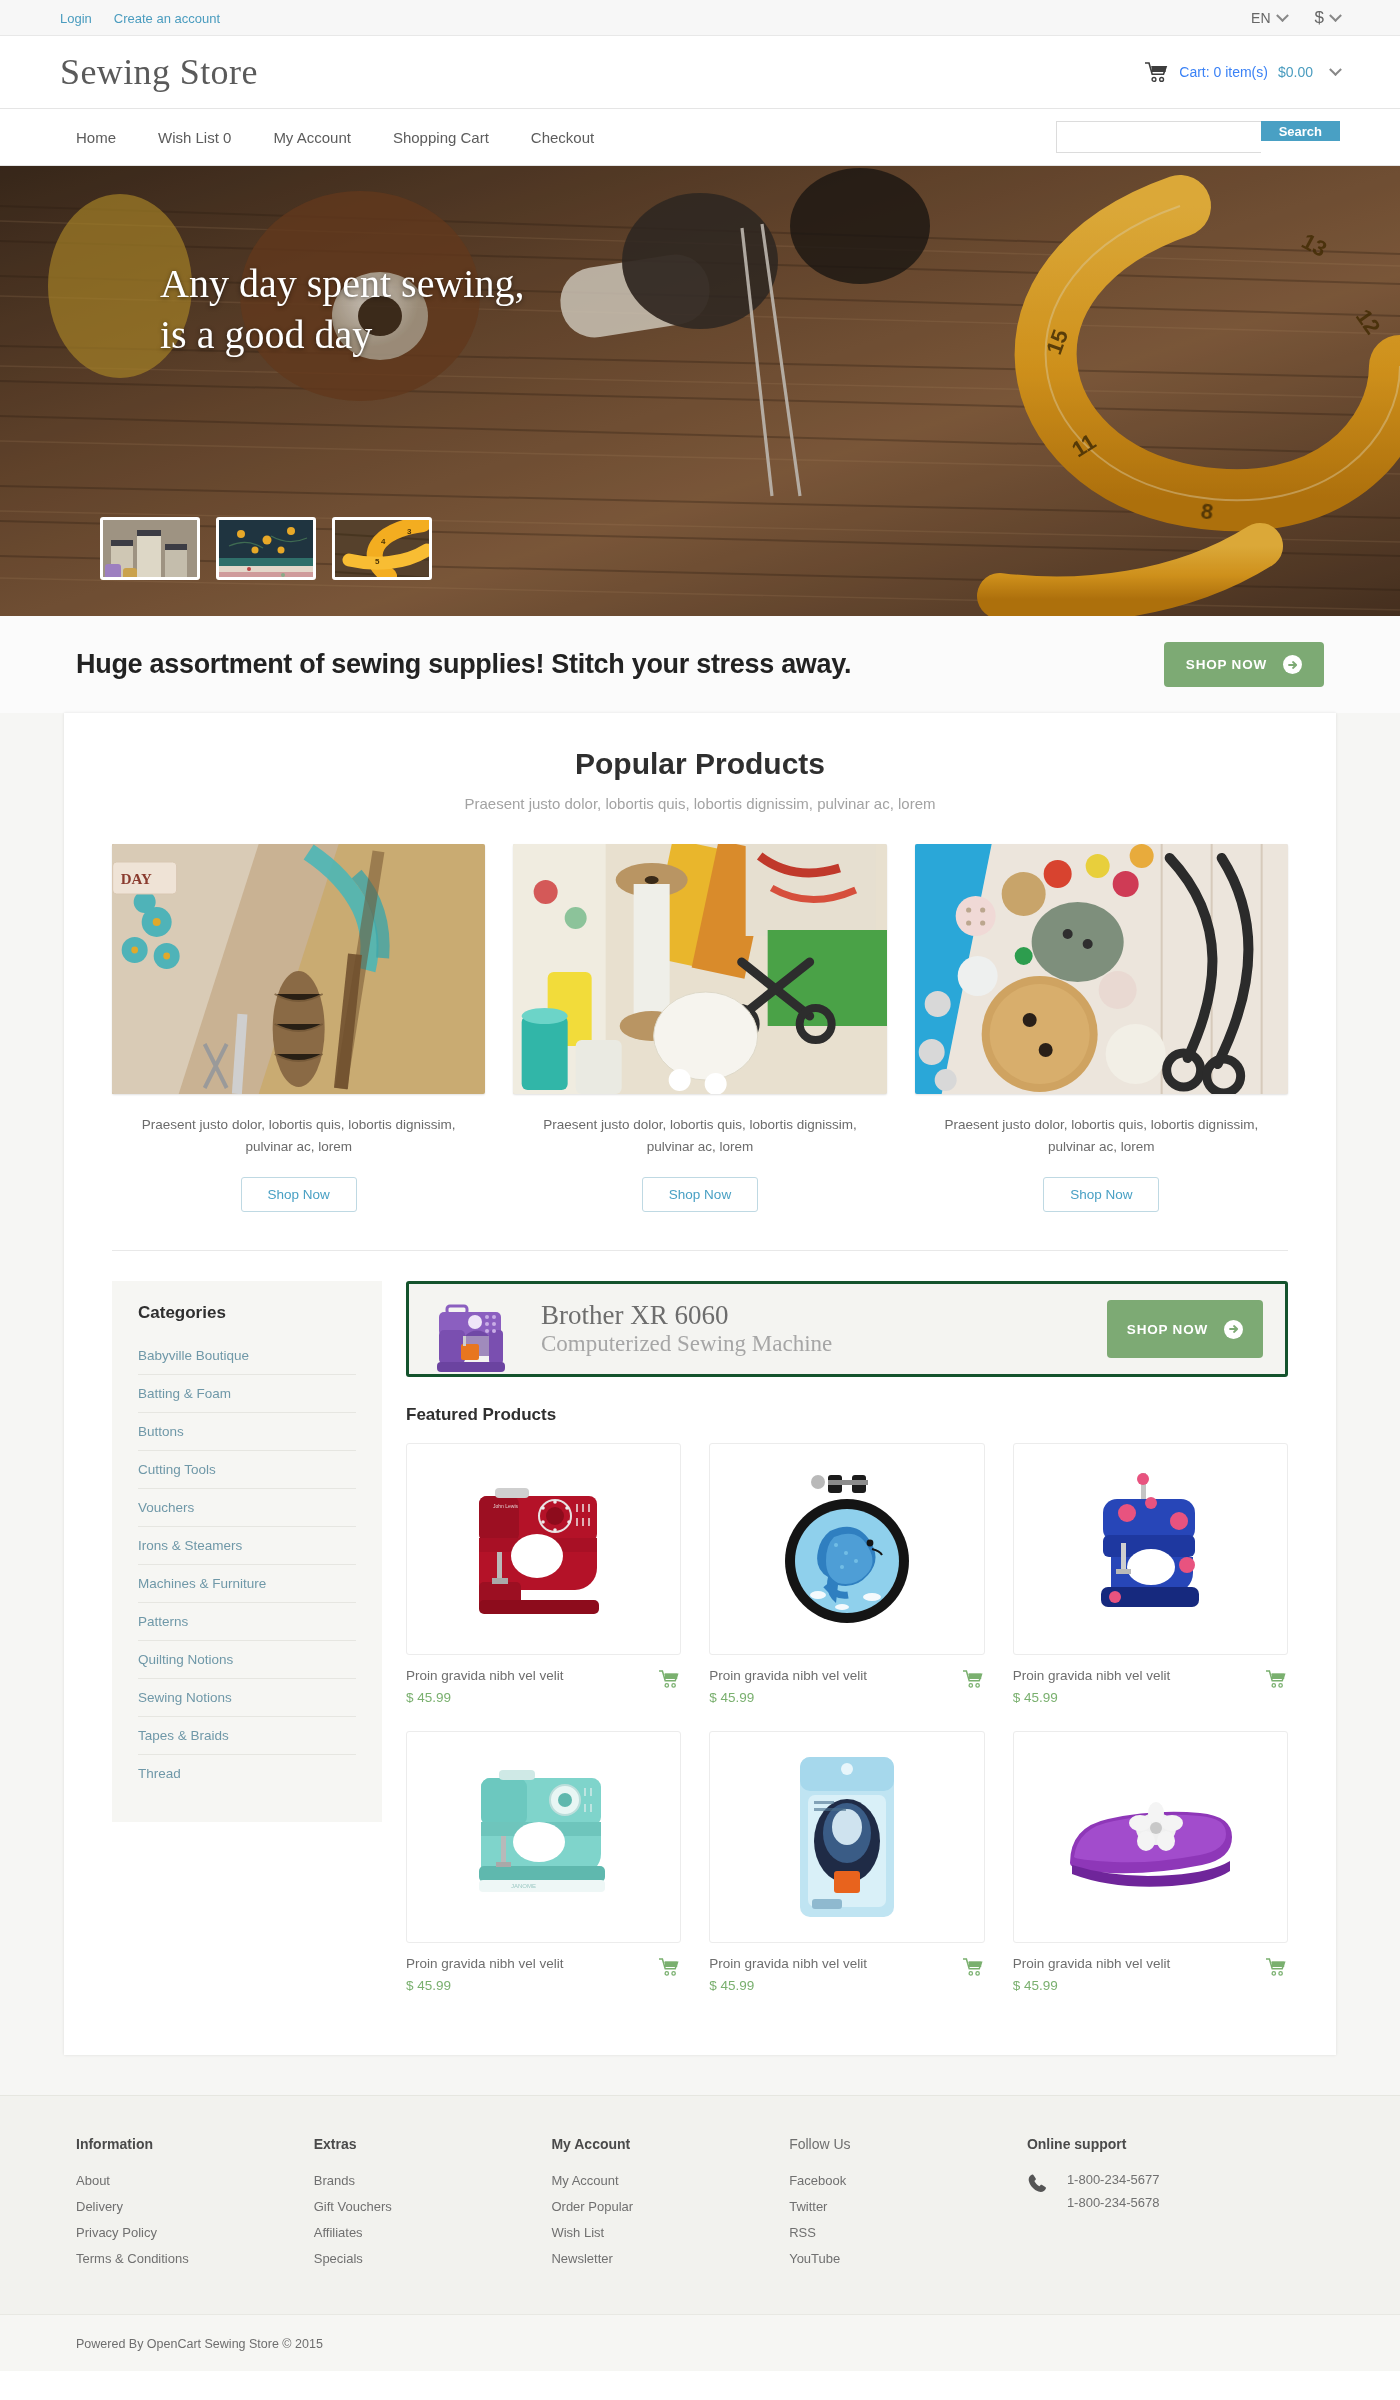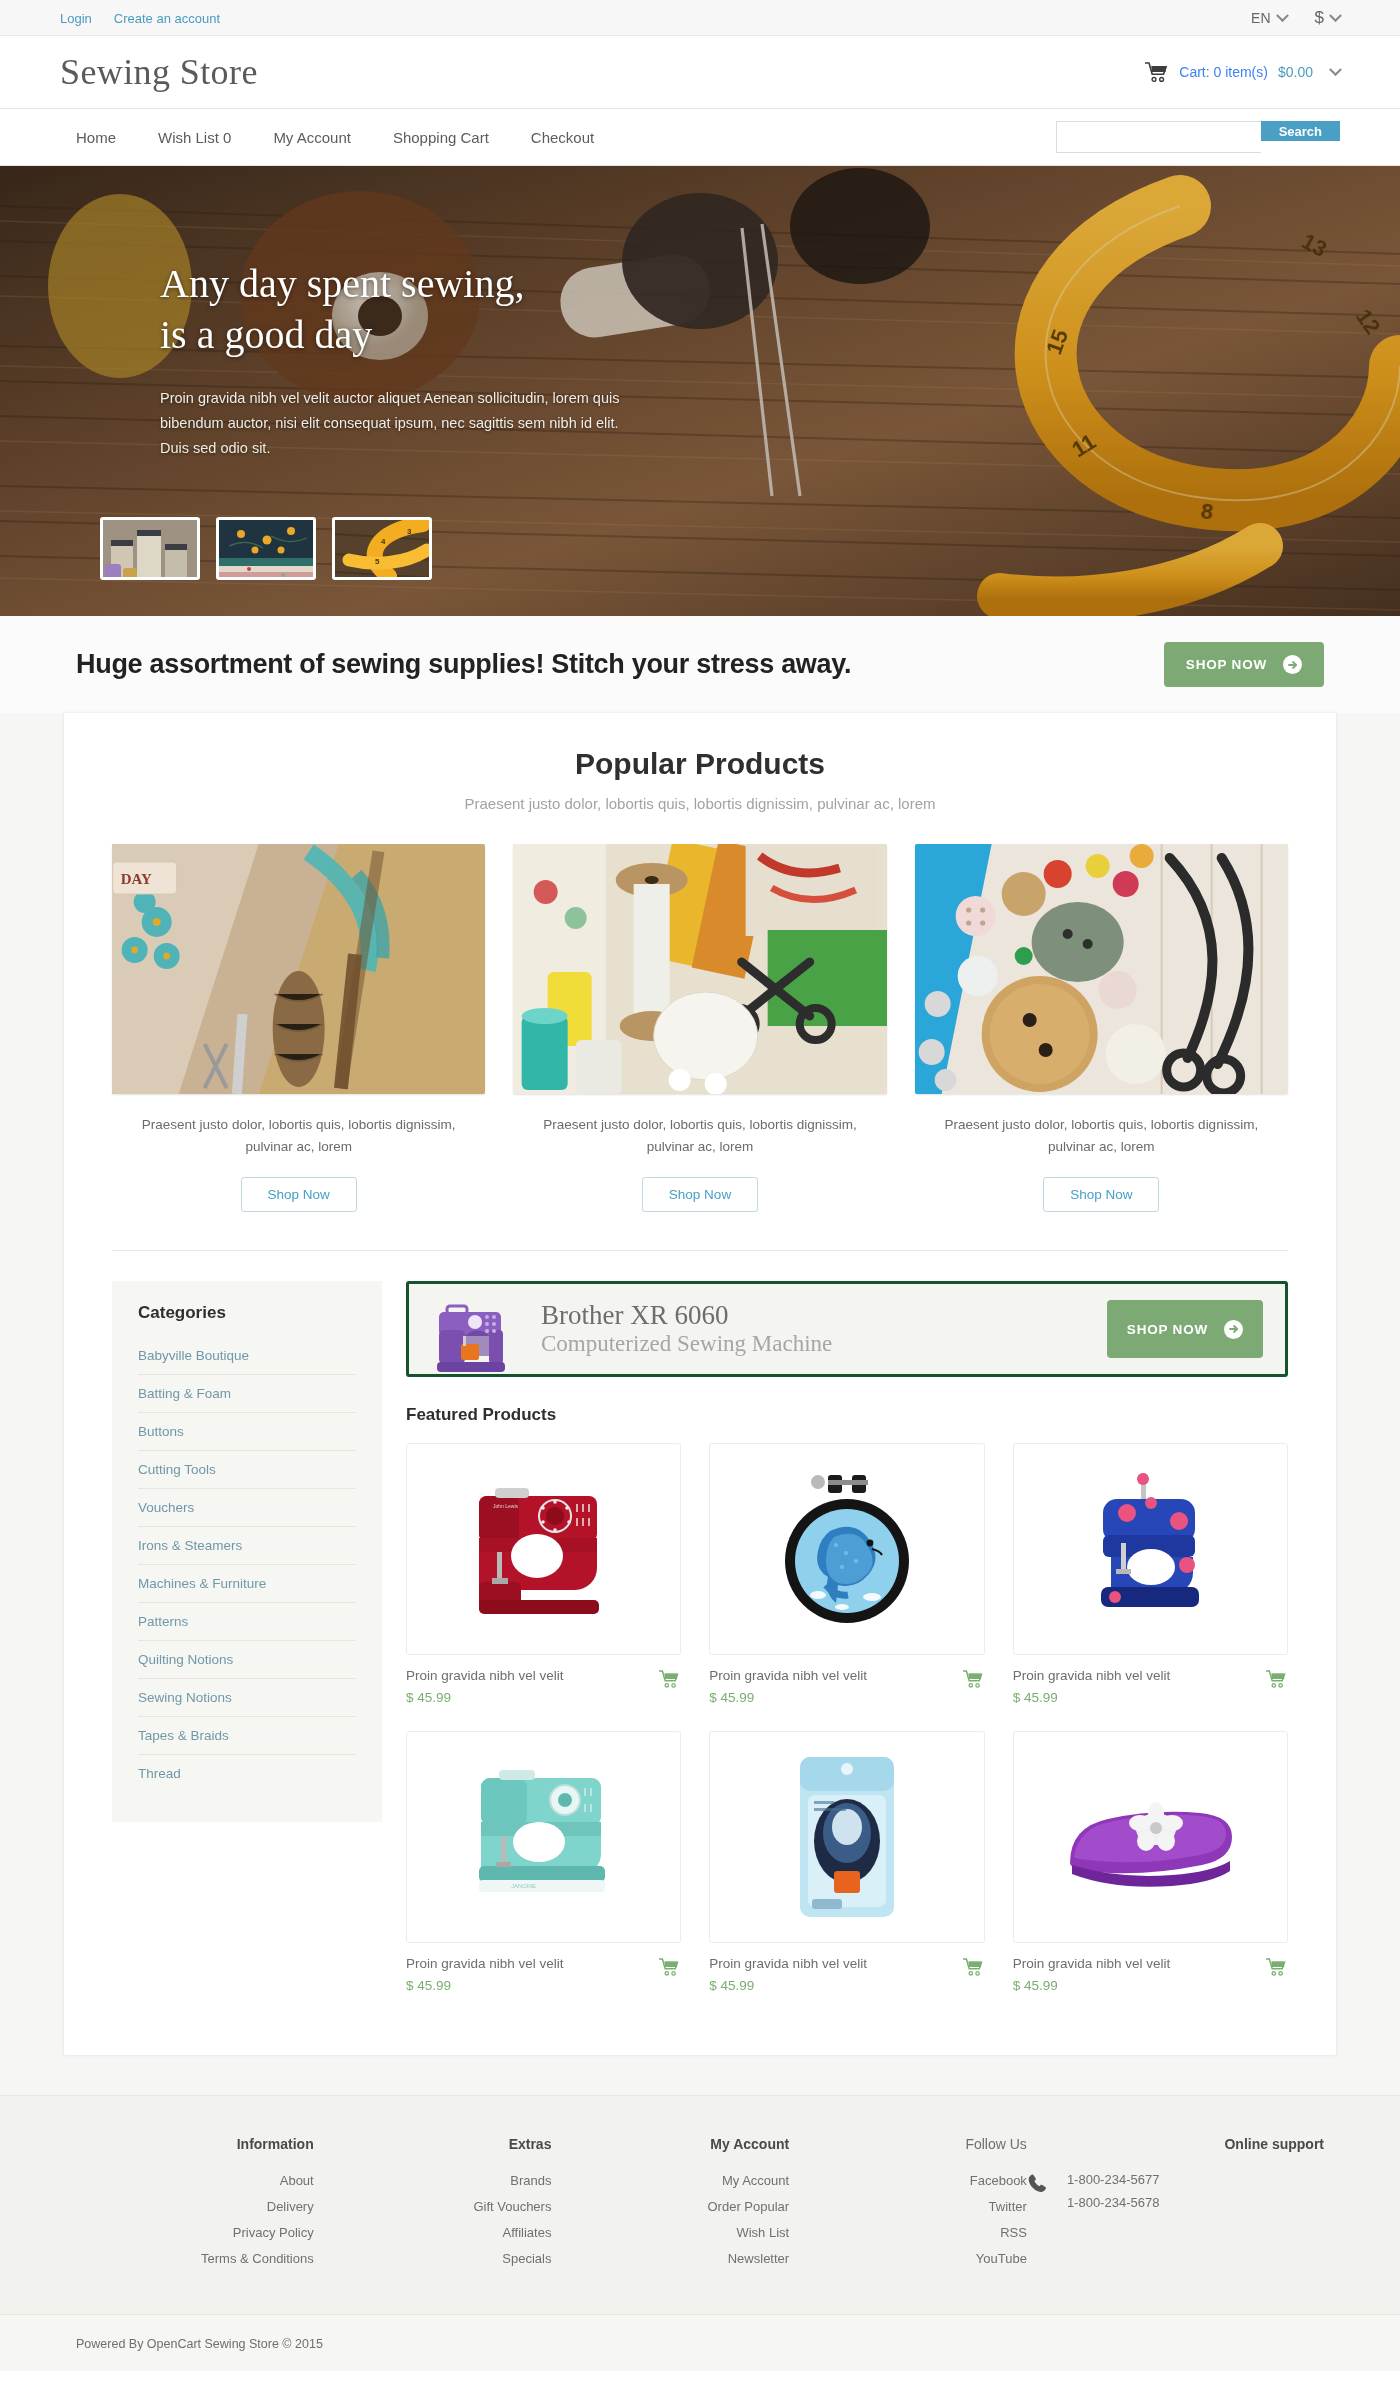--- a/index.html
+++ b/index.html
@@ -143,21 +143,21 @@
   }
   .feat-meta { display: flex; align-items: flex-start; margin-top: 13px; }
   .feat-meta .txt { flex: 1; }
   .feat-name { color: #6e6e6e; font-size: 13.5px; }
   .feat-price { color: #7ab06f; font-size: 13.5px; margin-top: 7px; }
   .cart-mini { width: 22px; height: 18px; flex: none; margin-top: 2px; cursor: pointer; }
 
   
   .footer { background: #f2f2ee; border-top: 1px solid #e6e6e0; padding: 40px 0 38px; }
   .footer .wrap { display: flex; padding: 0 16px; }
-  .fcol { flex: 1; text-align: right; }
+  .fcol { flex: 1; }
   .fcol.support { flex: 1.25; }
   .fcol h4 { font-size: 14px; color: #4a4a4a; font-weight: bold; margin-bottom: 20px; }
   .fcol ul { list-style: none; }
   .fcol li { margin-bottom: 10px; }
   .fcol a { color: #707070; text-decoration: none; font-size: 13px; }
   .support-row { display: flex; align-items: flex-start; gap: 18px; }
   .phone-ico { width: 22px; height: 22px; flex: none; margin-top: 1px; }
   .phone-nums div { color: #707070; font-size: 13px; margin-bottom: 8px; }
 
   .copyright { background: #f6f6f3; border-top: 1px solid #e8e8e2; padding: 20px 0; }
@@ -290,21 +290,20 @@
         <path d="M1260 380 C1180 430 1080 440 1000 430" fill="none" stroke="url(#tape)" stroke-width="46" stroke-linecap="round"></path>
       </g>
       <rect width="1400" height="450" fill="#2a1a0c" opacity="0.17"></rect>
     </svg>
   </div>
   <div class="hero-content">
     <h1>
       <span>Any day spent sewing,</span><br>
       <span>is a good day</span>
     </h1>
-    <p>Proin gravida nibh vel velit auctor aliquet Aenean sollicitudin, lorem quis bibendum auctor, nisi elit consequat ipsum, nec sagittis sem nibh id elit. Duis sed odio sit.</p>
   </div>
   <div class="thumbs">
     <div class="thumb">
       <svg width="100" height="63" viewBox="0 0 100 63">
         <rect width="100" height="63" fill="#9e9382"></rect>
         <rect x="8" y="20" width="22" height="40" rx="3" fill="#cfc7b4"></rect>
         <rect x="8" y="20" width="22" height="6" fill="#3c3c44"></rect>
         <rect x="34" y="10" width="24" height="50" rx="3" fill="#ddd7c6"></rect>
         <rect x="34" y="10" width="24" height="6" fill="#3c3c44"></rect>
         <rect x="62" y="24" width="22" height="36" rx="3" fill="#c4bdac"></rect>

